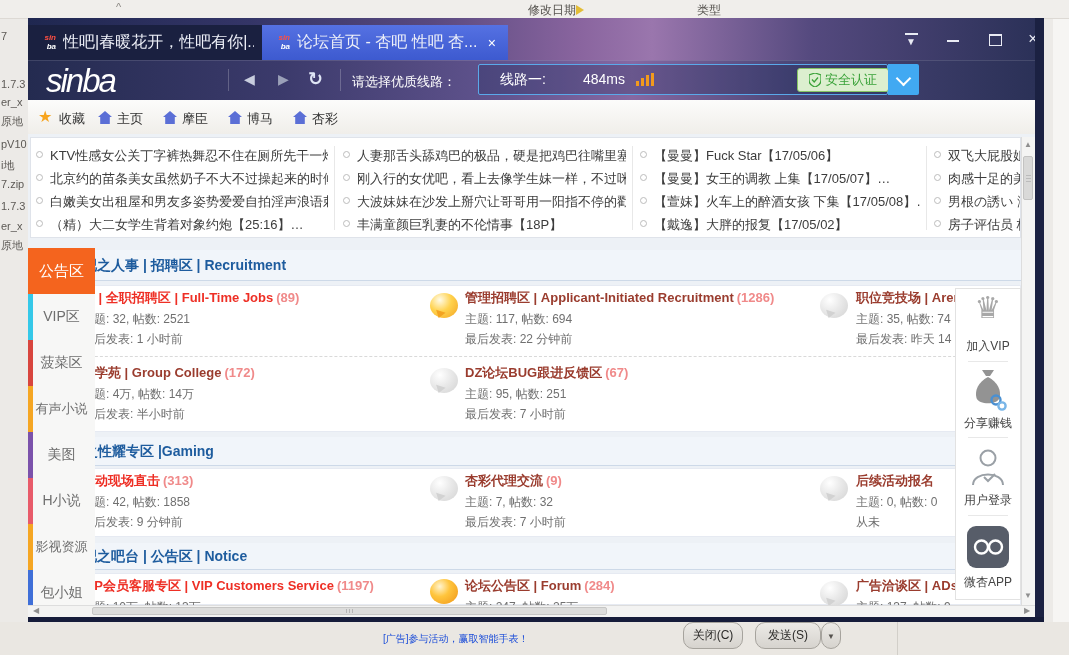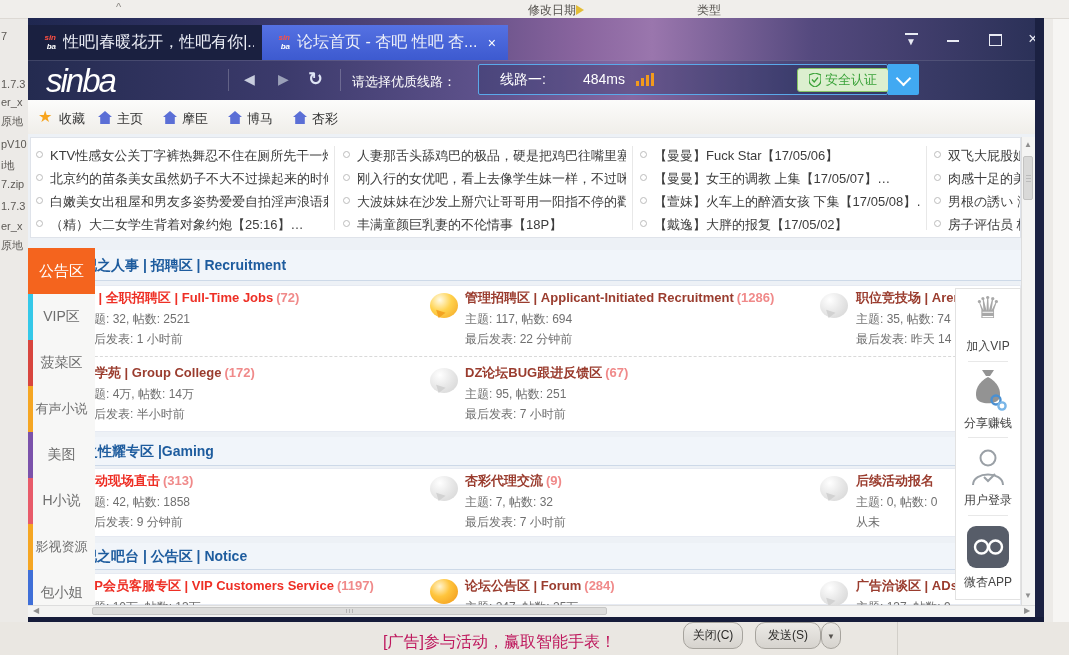--- a/index.html
+++ b/index.html
@@ -7,21 +7,21 @@
     font-family:"Liberation Sans","DejaVu Sans",sans-serif;-webkit-font-smoothing:antialiased}
   .abs{position:absolute}
   
   .bg-right-strip{left:1053px;top:0;width:16px;height:655px;background:#f6f5f3}
   .bg-top{left:0;top:0;width:1069px;height:18px;background:#f0eeeb;border-bottom:1px solid #ddd9d4}
   .bg-col{top:2px;font-size:12px;color:#55524e}
   .bg-chevron{left:116px;top:1px;font-size:11px;color:#8a8782}
   .bg-folder-arrow{left:576px;top:5px;width:0;height:0;border-left:8px solid #e3bd37;border-top:5px solid transparent;border-bottom:5px solid transparent}
   .frag{left:1px;width:27px;font-size:11px;color:#5c5955;white-space:nowrap;overflow:hidden}
   .btm-bar{left:0;top:622px;width:1069px;height:33px;background:#eae7e2}
-  .btm-ad{left:383px;top:632px;font-size:16px;color:#be185d}
+  .btm-ad{left:383px;top:632px;font-size:10px;color:#1d4ed8}
   .btm-btn{top:622px;height:25px;background:linear-gradient(#eceae6,#d6d3ce);border:1px solid #a6a39d;
     font-size:12px;color:#2b2a28;text-align:center;line-height:24px;border-radius:10px}
   .btm-divider{left:897px;top:622px;width:1px;height:33px;background:#d2cfc9}
   .btm-drop-glyph{font-size:8px;color:#55524e;line-height:24px}
   
   .titlebar{left:28px;top:18px;width:1007px;height:42px;
     background:linear-gradient(90deg,#1f2750 0%,#343567 22%,#59497f 40%,#8a659f 55%,#9a76ad 62%,#54497e 78%,#2b3158 100%)}
   .tab{top:25px;height:35px;display:flex;align-items:center;gap:7px;padding:0 8px;box-sizing:border-box}
   .tab1{left:28px;width:234px;background:#1a2040}
   .tab2{left:262px;width:246px;background:linear-gradient(180deg,#5571e2,#3d5ad0)}
@@ -253,21 +253,21 @@
   <div class="abs band" style="top:543px;height:26px"></div>
   <span class="abs bandtxt" style="left:69px;top:548px">杏吧之吧台 | 公告区 | Notice</span>
 
   <div class="abs card" style="top:285px;height:147px"></div>
   <div class="abs dashsep" style="top:356px"></div>
   <div class="abs card" style="top:468px;height:69px"></div>
   <div class="abs card" style="top:573px;height:32px"></div>
 
   <div class="abs bub yellow" style="left:48px;top:293px"></div>
   <div class="abs celltxt" style="left:82px;top:289px">
-    <div class="ft bright"><span class="ftt">薪 | 全职招聘区 | Full-Time Jobs</span><span class="cnt">(72)</span></div>
+    <div class="ft bright"><span class="ftt">薪 | 全职招聘区 | Full-Time Jobs</span><span class="cnt">(89)</span></div>
     <div class="fs">主题: 32, 帖数: 2521</div>
     <div class="fs">最后发表: 1 小时前</div>
   </div>
   <div class="abs bub yellow" style="left:430px;top:293px"></div>
   <div class="abs celltxt" style="left:465px;top:289px">
     <div class="ft dark"><span class="ftt">管理招聘区 | Applicant-Initiated Recruitment</span><span class="cnt">(1286)</span></div>
     <div class="fs">主题: 117, 帖数: 694</div>
     <div class="fs">最后发表: 22 分钟前</div>
   </div>
   <div class="abs bub gray" style="left:820px;top:293px"></div>

